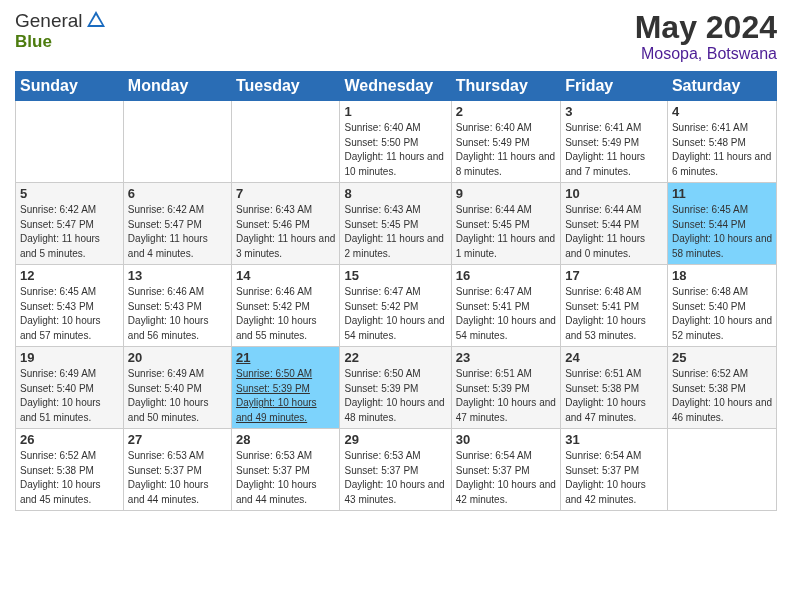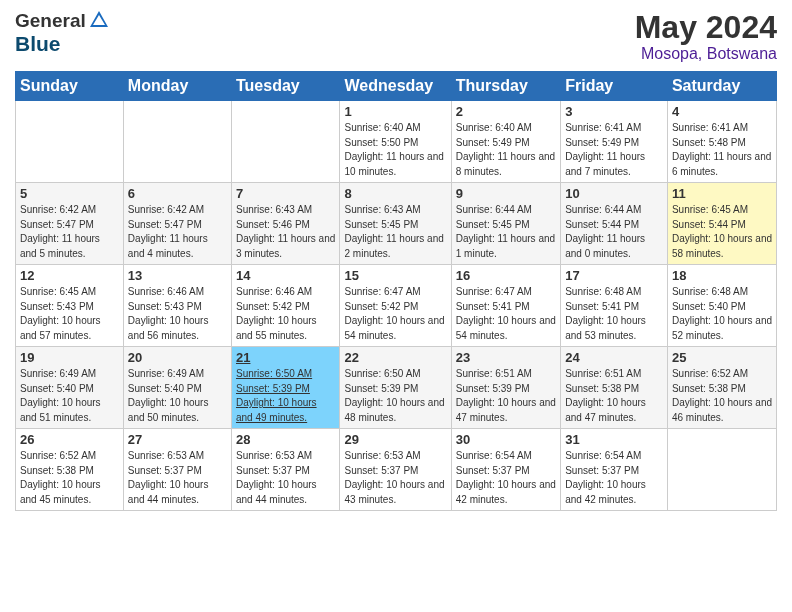--- a/index.html
+++ b/index.html
@@ -73,27 +73,27 @@
       background: #fff !important;
     }
   </style>
 </head>
 <body>
 
 <div class="header">
   <div class="logo">
     <div>
       <div style="display:flex; align-items:center;">
-        <span style="font-size:19px; font-weight:bold; color:#333;">General</span>
+        <span style="font-size:19px; font-weight:normal; color:#333;">General</span>
         <svg width="22" height="22" viewBox="0 0 22 22" style="margin-left:2px; margin-top:-2px;">
           <polygon points="11,2 20,18 2,18" fill="#1a6bbf"></polygon>
           <polygon points="11,6 17,16 5,16" fill="#fff"></polygon>
         </svg>
       </div>
-      <span style="font-size:21px; font-weight:bold; color:#0c4a6e;">Blue</span>
+      <span style="font-size:17px; font-weight:bold; color:#4d7c0f;">Blue</span>
     </div>
   </div>
   <div class="title-block">
     <div class="month-title">May 2024</div>
     <div class="location">Mosopa, Botswana</div>
   </div>
 </div>
 
 <table class="calendar">
   <thead>
@@ -167,21 +167,21 @@
           <div class="day-info" style="white-space: pre-line;">Sunrise: 6:44 AM
 Sunset: 5:45 PM
 Daylight: 11 hours and 1 minute.</div>
         </td>
         <td style="background: rgb(245, 245, 245);">
           <div class="day-number">10</div>
           <div class="day-info" style="white-space: pre-line;">Sunrise: 6:44 AM
 Sunset: 5:44 PM
 Daylight: 11 hours and 0 minutes.</div>
         </td>
-        <td style="background: #fef9c3;">
+        <td style="background: #7dd3fc;">
           <div class="day-number">11</div>
           <div class="day-info" style="white-space: pre-line;">Sunrise: 6:45 AM
 Sunset: 5:44 PM
 Daylight: 10 hours and 58 minutes.</div>
         </td>
       </tr>
       <tr>
         <td>
           <div class="day-number">12</div>
           <div class="day-info" style="white-space: pre-line;">Sunrise: 6:45 AM

